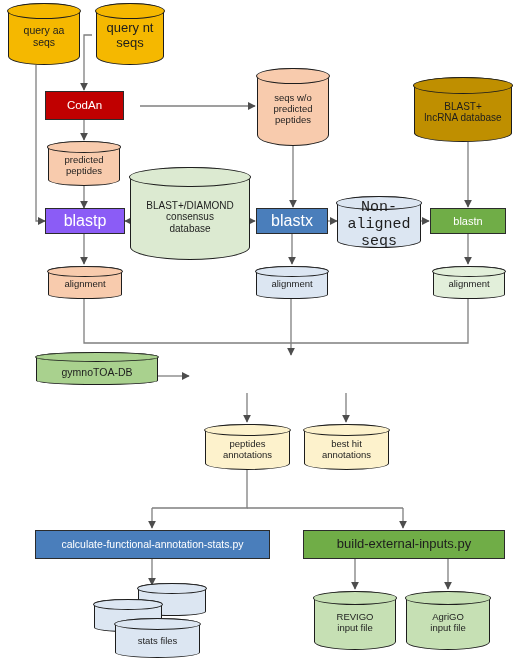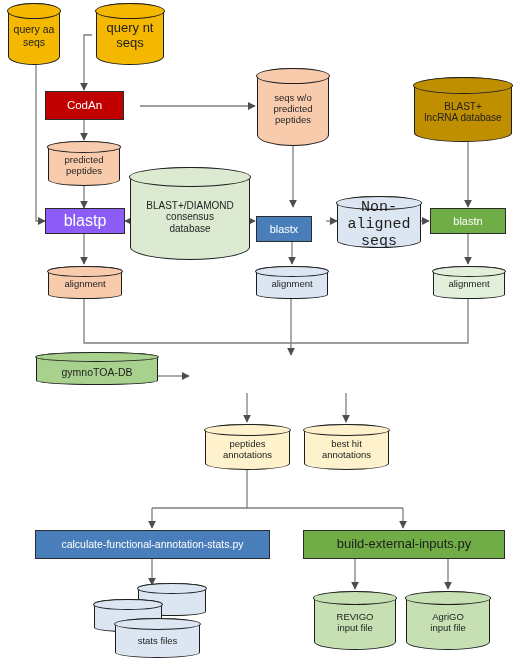--- a/index.html
+++ b/index.html
@@ -139,21 +139,21 @@
       <path d="M 403 508 L 403 528"></path>
 
       <path d="M 152 558 L 152 585"></path>
 
       <path d="M 355 558 L 355 589"></path>
 
       <path d="M 448 558 L 448 589"></path>
     </g>
   </svg>
 
-  <div class="node cyl" style="left:8px; top:3px; width:52px; height:62px;">
+  <div class="node cyl" style="left:8px; top:3px; width:72px; height:62px;">
     <div class="cyl-body" style="background:#f5b800;"></div>
     <div class="cyl-top" style="background:#f5b800;"></div>
     <div class="cyl-label" style="font-size:10.5px; color:#1d1d1d; white-space:pre-line;">query aa
 seqs</div>
   </div>
 
   <div class="node cyl" style="left:96px; top:3px; width:68px; height:62px;">
     <div class="cyl-body" style="background:#f5b800;"></div>
     <div class="cyl-top" style="background:#f5b800;"></div>
     <div class="cyl-label" style="font-size:13px; color:#1d1d1d; white-space:pre-line;">query nt
@@ -187,21 +187,21 @@
   <div class="node cyl" style="left:130px; top:167px; width:120px; height:93px; z-index:3;">
     <div class="cyl-body" style="background:#dcead1;"></div>
     <div class="cyl-top" style="background:#dcead1; height:22%;"></div>
     <div class="cyl-label" style="font-size:10px; color:#1d1d1d; white-space:pre-line;">BLAST+/DIAMOND
 consensus
 database</div>
   </div>
 
   <div class="node box" style="left:45px; top:208px; width:80px; height:26px; background:#8b5cf6; color:#ffffff; font-size:16px;">blastp</div>
 
-  <div class="node box" style="left:256px; top:208px; width:56px; height:26px; background:#4a7ebb; color:#ffffff; font-size:11px;margin-top:8px;">blastx</div>
+  <div class="node box" style="left:256px; top:208px; width:72px; height:26px; background:#4a7ebb; color:#ffffff; font-size:16px;">blastx</div>
 
   <div class="node cyl" style="left:337px; top:196px; width:84px; height:52px;">
     <div class="cyl-body" style="background:#dce6f2;"></div>
     <div class="cyl-top" style="background:#dce6f2;"></div>
     <div class="cyl-label" style="font-size:15px; color:#1d1d1d; white-space:pre-line;font-family:Liberation Mono, monospace;">Non-aligned
 seqs</div>
   </div>
 
   <div class="node box" style="left:430px; top:208px; width:76px; height:26px; background:#70ad47; color:#ffffff; font-size:11px;">blastn</div>
 

